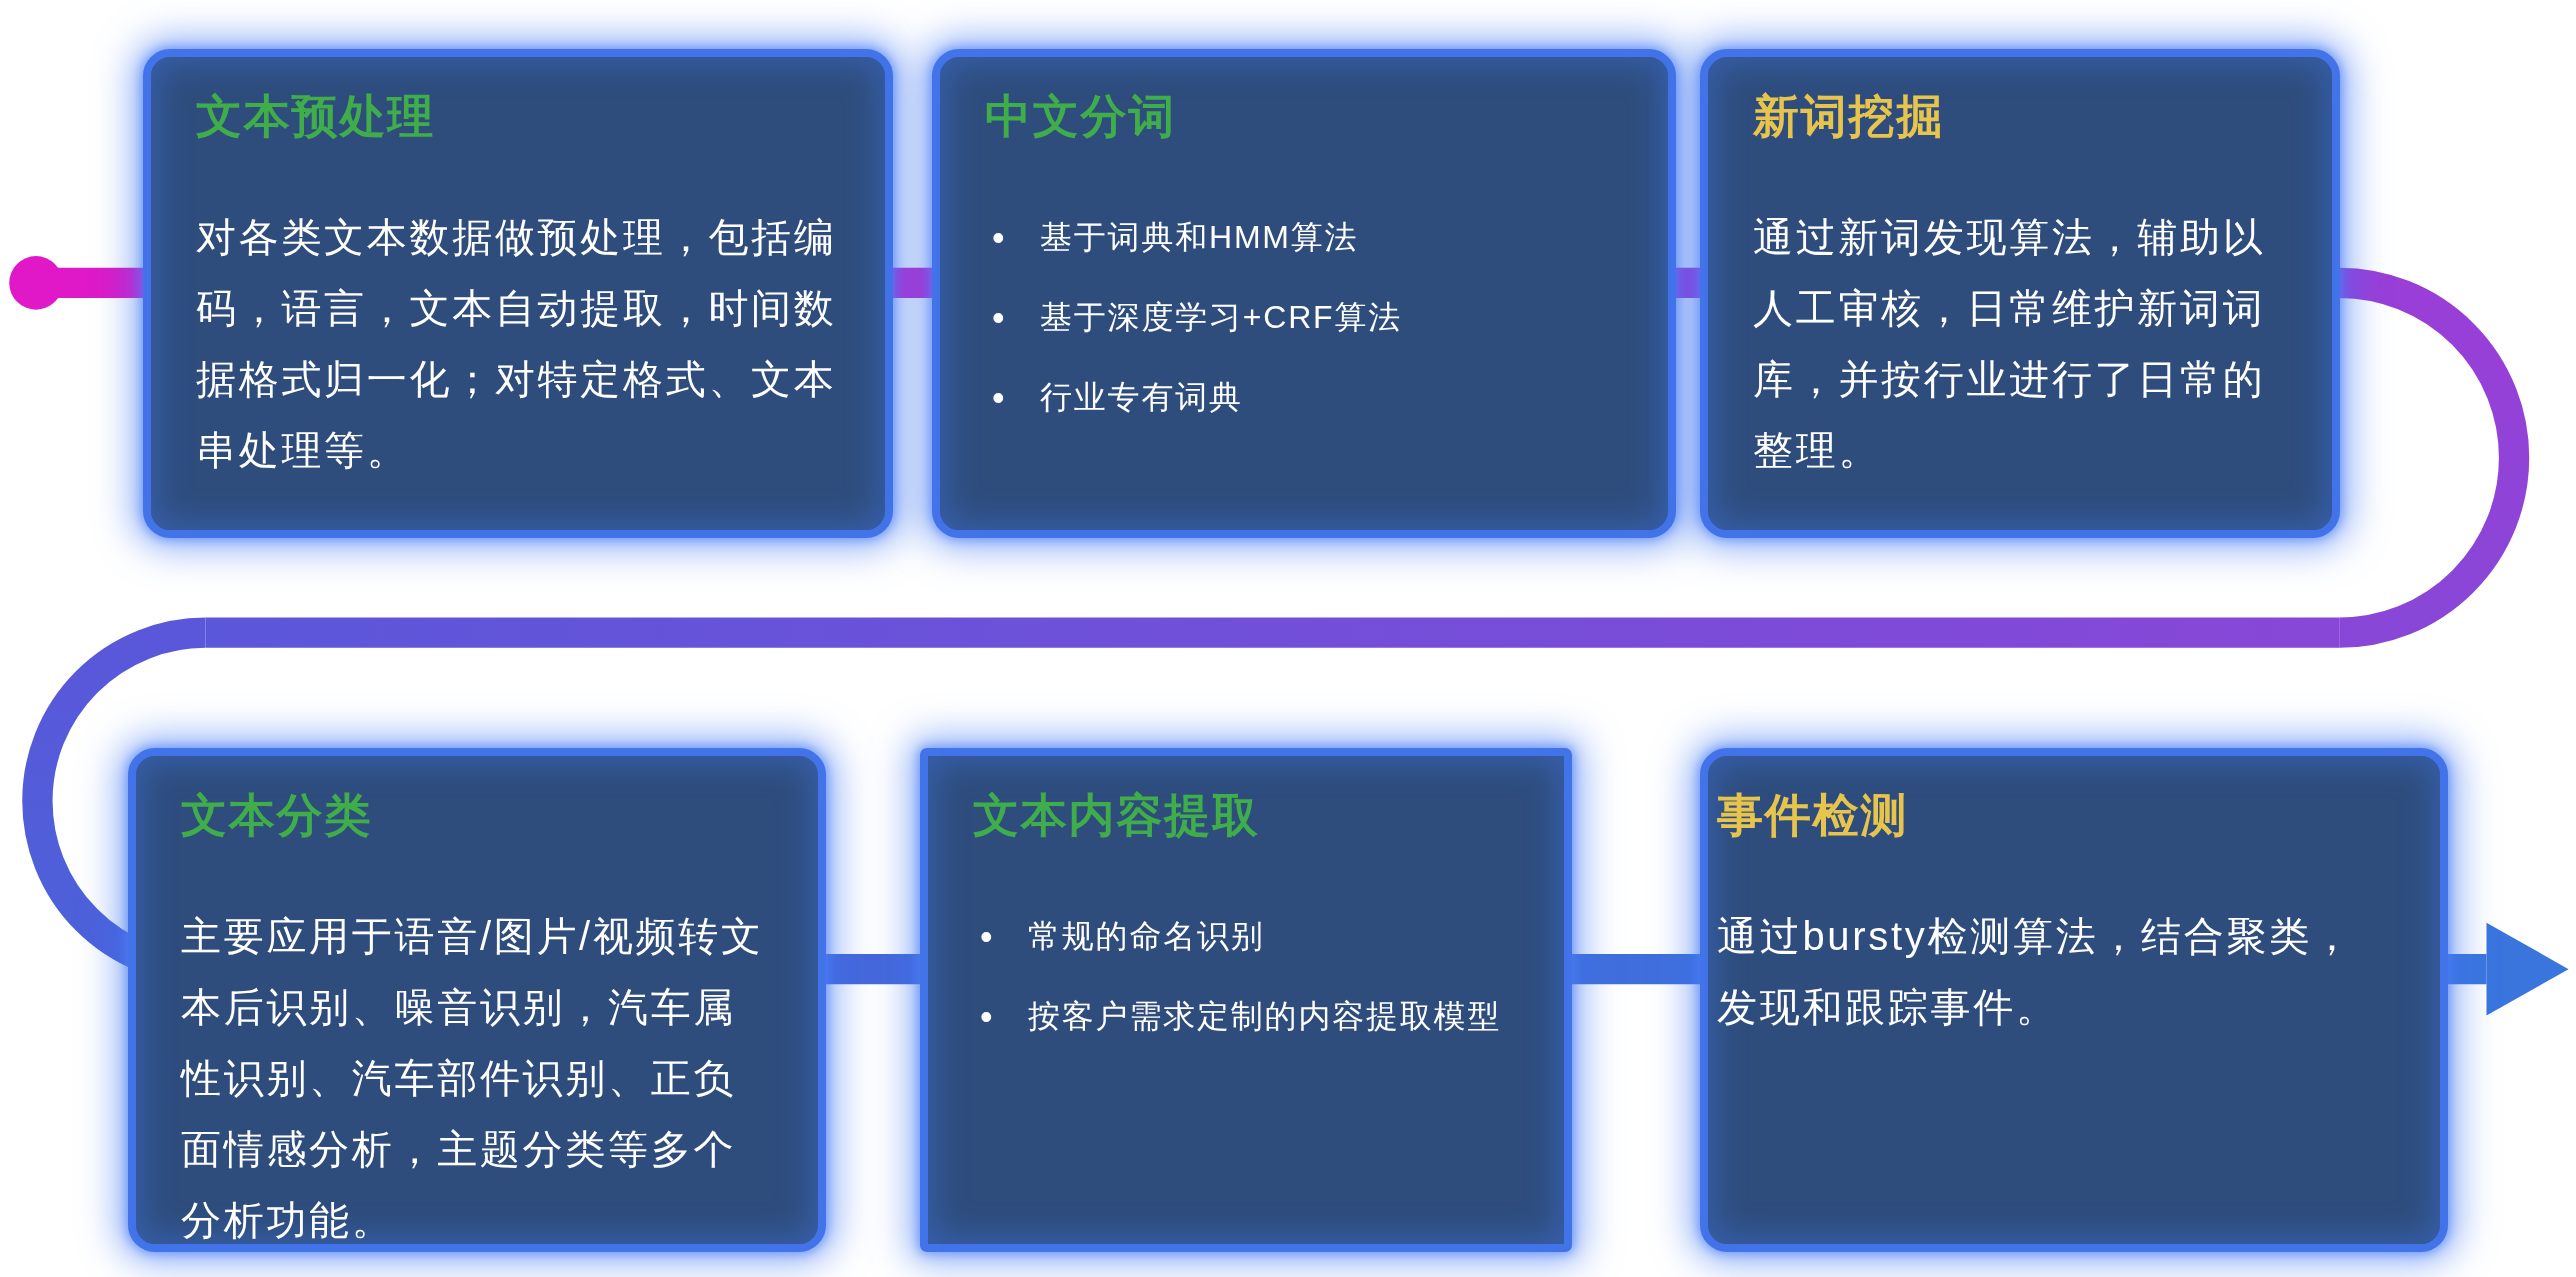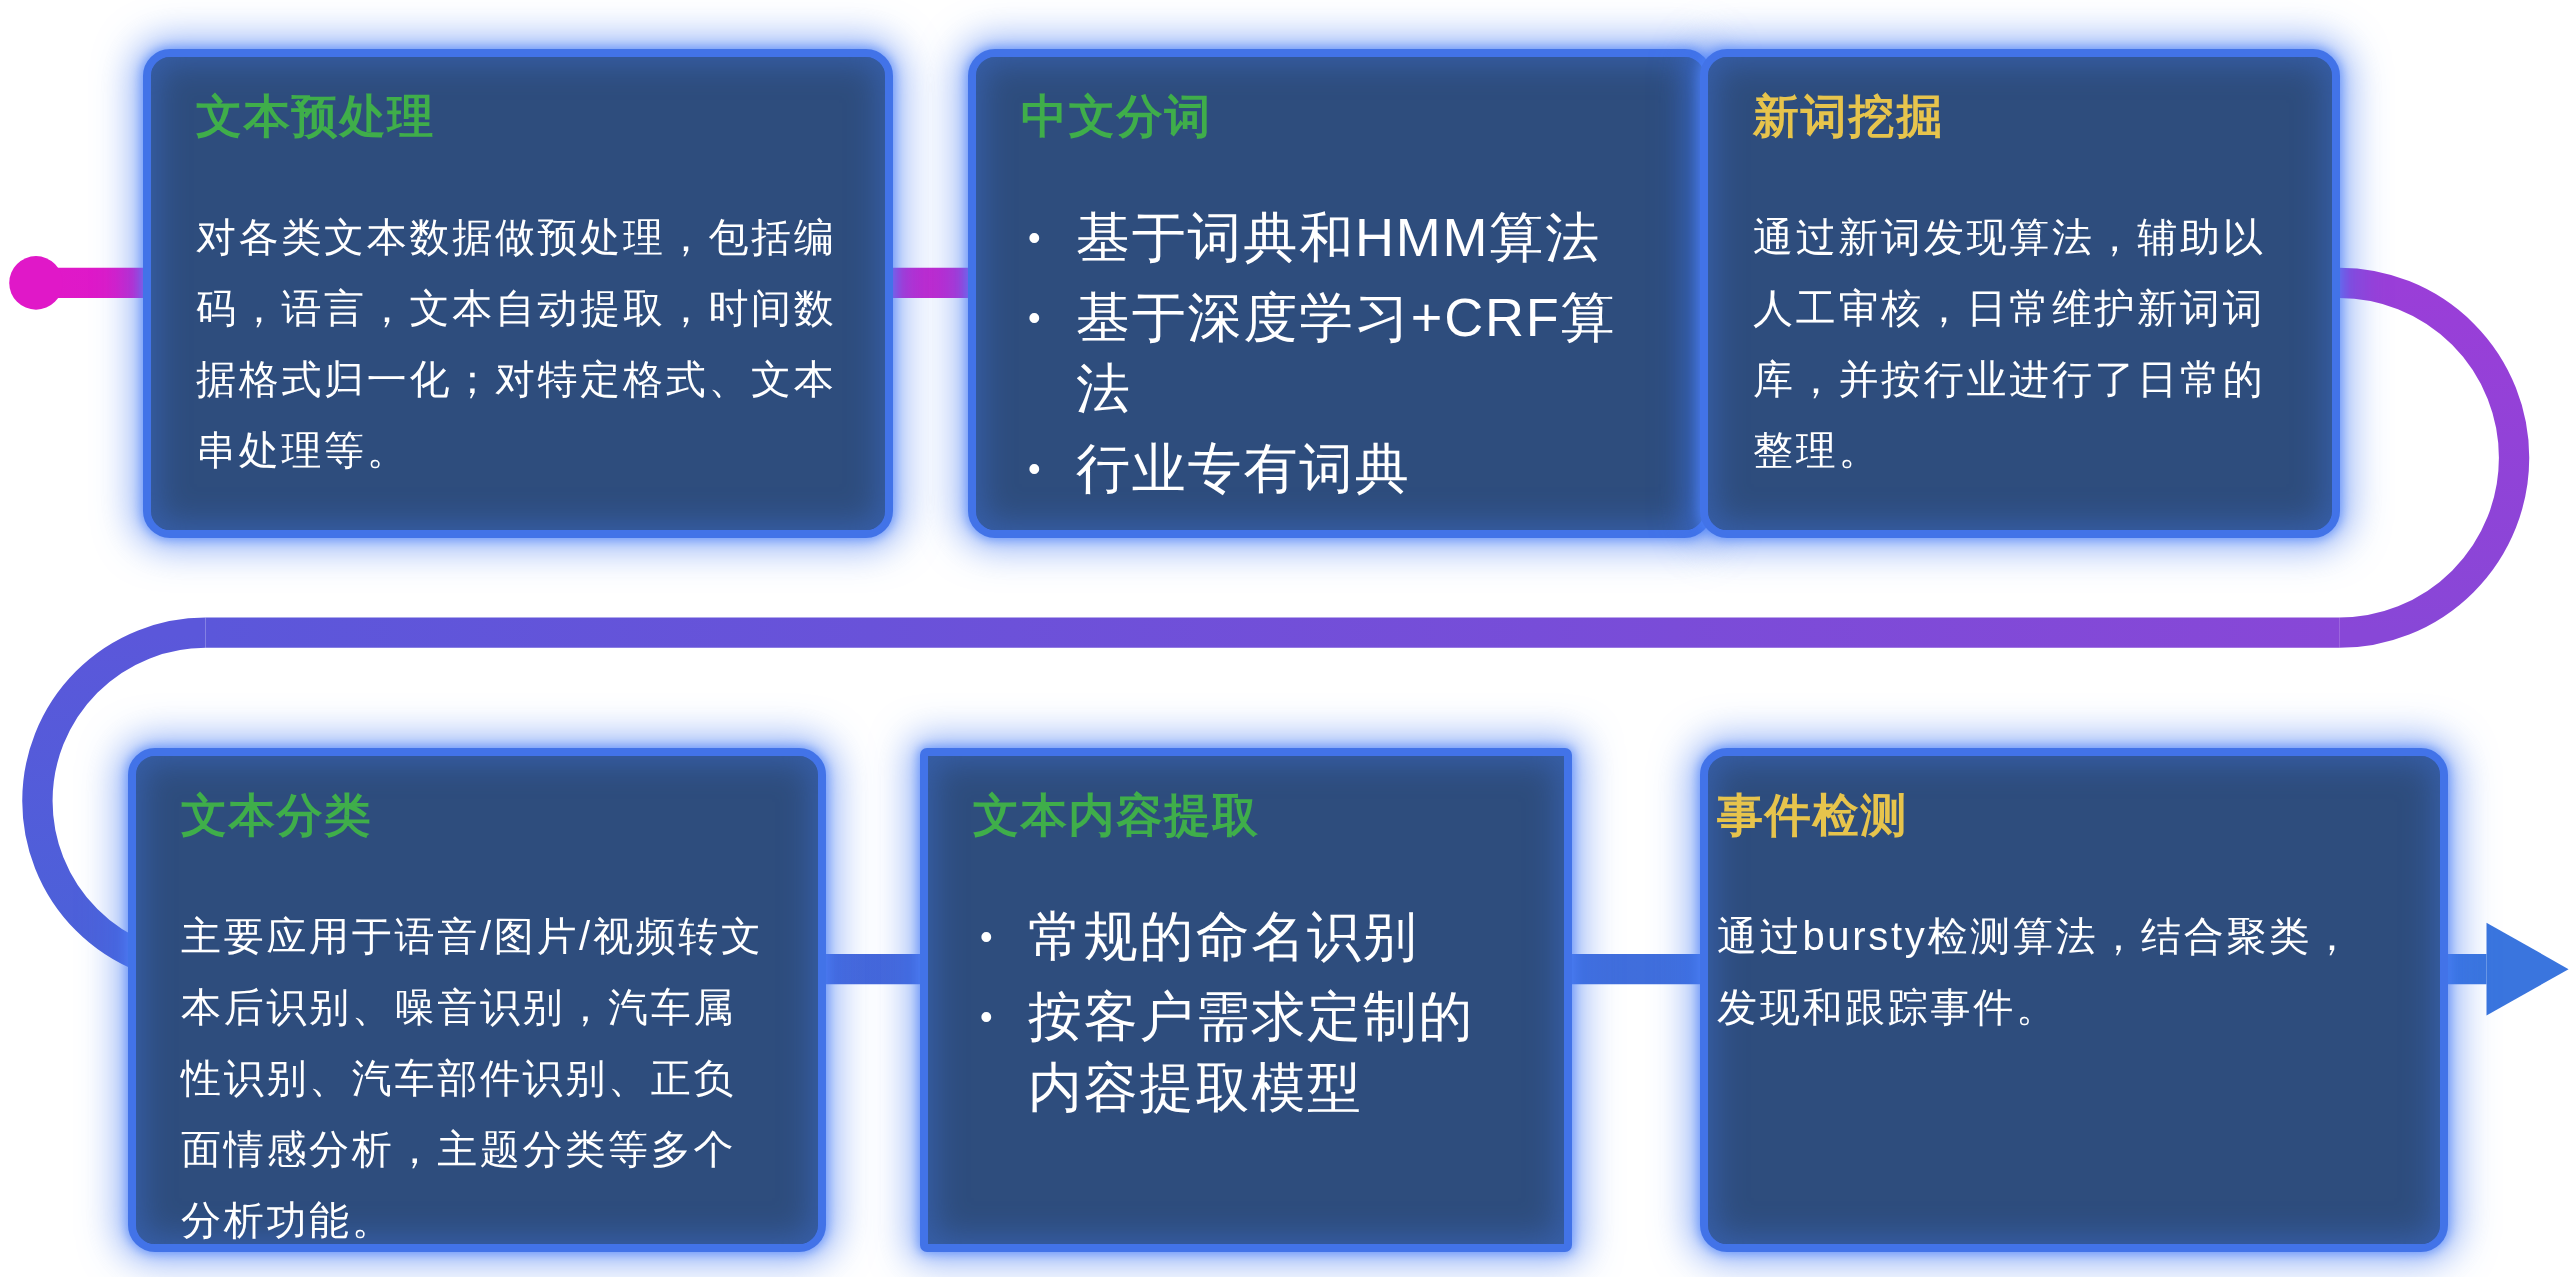--- a/index.html
+++ b/index.html
@@ -38,37 +38,37 @@
   .card-body {
     font-size: 40px;
     line-height: 71px;
     letter-spacing: 2.7px;
     color: var(--body-color, #ffffff);
   }
   .card-list { list-style: none; margin-top: 18px; }
   .card-list li {
     position: relative;
     padding-left: 55px;
-    font-size: 54px;
+    font-size: 32px;
     line-height: 71px;
     margin-bottom: 9px;
     letter-spacing: 1.8px;
     color: var(--body-color, #ffffff);
   }
   .card-list li::before {
     content: "•";
     position: absolute;
     left: 7.1px;
     top: 0;
     font-size: 36px;
     color: var(--body-color, #ffffff);
   }
 
   .pos1 { left: 128px;  top: 49px;  width: 750px; height: 489px; margin-left: 15px; }
-  .pos2 { left: 968px; top: 49px;  width: 744px; height: 489px; }
+  .pos2 { left: 932px; top: 49px;  width: 744px; height: 489px; }
   .pos3 { left: 1700px; top: 49px;  width: 640px; height: 489px; }
   .pos4 { left: 128px;  top: 748px; width: 698px; height: 504px; }
   .pos5 { left: 920px; top: 748px; width: 652px; height: 504px; border-radius: 7px; }
   .pos6 { left: 1700px; top: 748px; width: 748px; height: 504px; padding-left: 9px; }
 </style>
 </head>
 <body>
 
 <div class="canvas">
 

